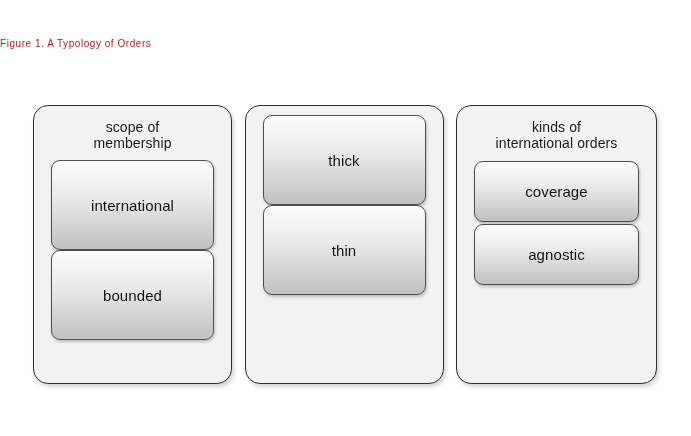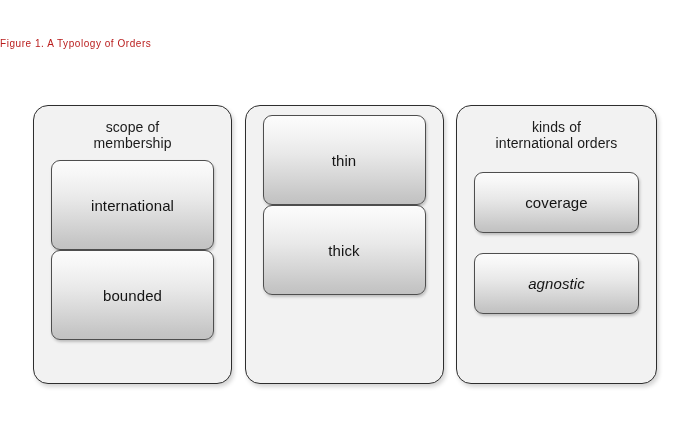--- a/index.html
+++ b/index.html
@@ -57,21 +57,21 @@
     border-radius: 15px;
     box-shadow: 2px 3px 4px rgba(0, 0, 0, 0.17);
     display: flex;
     flex-direction: column;
     align-items: center;
     padding: 0;
   }
 
   .column-card.col-1 { width: 199px; }
   .column-card.col-2 { width: 199px; }
-  .column-card.col-3 { width: 201px; gap: 11px; }
+  .column-card.col-3 { width: 201px; }
 
   .column-header {
     width: 100%;
     box-sizing: border-box;
     text-align: center;
     font-size: 14px;
     line-height: 16px;
     color: #1b1b1b;
     padding: 13px 6px 0 6px;
     white-space: pre-line;
@@ -117,21 +117,21 @@
   }
 
   
   .col-1 .item-box,
   .col-2 .item-box { height: 90px; text-align: center; }
   .col-1 .item-box + .item-box,
   .col-2 .item-box + .item-box { }
 
   
   .col-3 .item-box { height: 61px; }
-  .col-3 .item-box + .item-box { margin-top: 20px; font-style: italic; }
+  .col-3 .item-box + .item-box { margin-top: 2px; }
 </style>
 </head>
 <body>
 
 <div id="figure-root">
 
   <div id="figure-title">Figure 1. A Typology of Orders</div>
 
   <div id="columns">
 
@@ -139,22 +139,22 @@
       <div class="column-header">scope of
 membership</div>
       <div class="boxes">
         <div class="item-box">international</div>
         <div class="item-box">bounded</div>
       </div>
     </div>
 
     <div class="column-card col-2">
       <div class="boxes">
+        <div class="item-box">thick</div>
         <div class="item-box">thin</div>
-        <div class="item-box">thick</div>
       </div>
     </div>
 
     <div class="column-card col-3">
       <div class="column-header">kinds of
 international orders</div>
       <div class="boxes">
         <div class="item-box">coverage</div>
         <div class="item-box">agnostic</div>
       </div>

